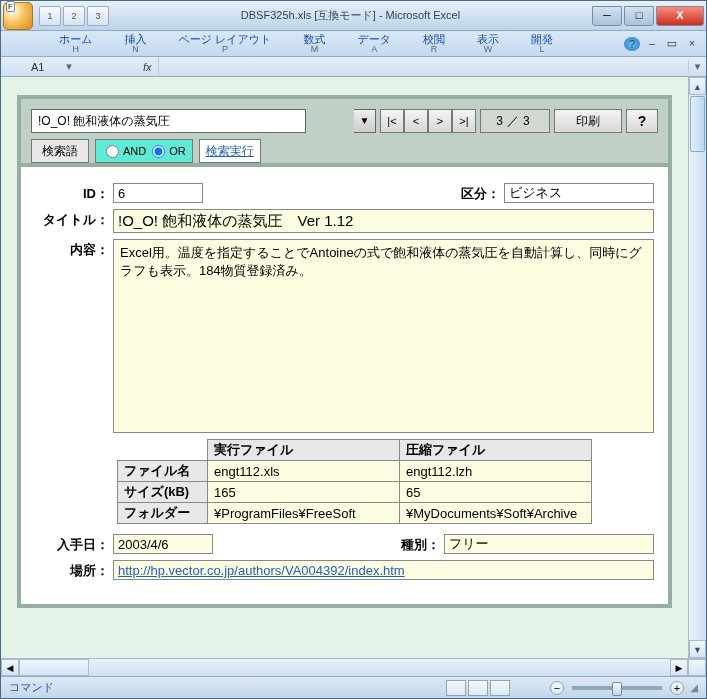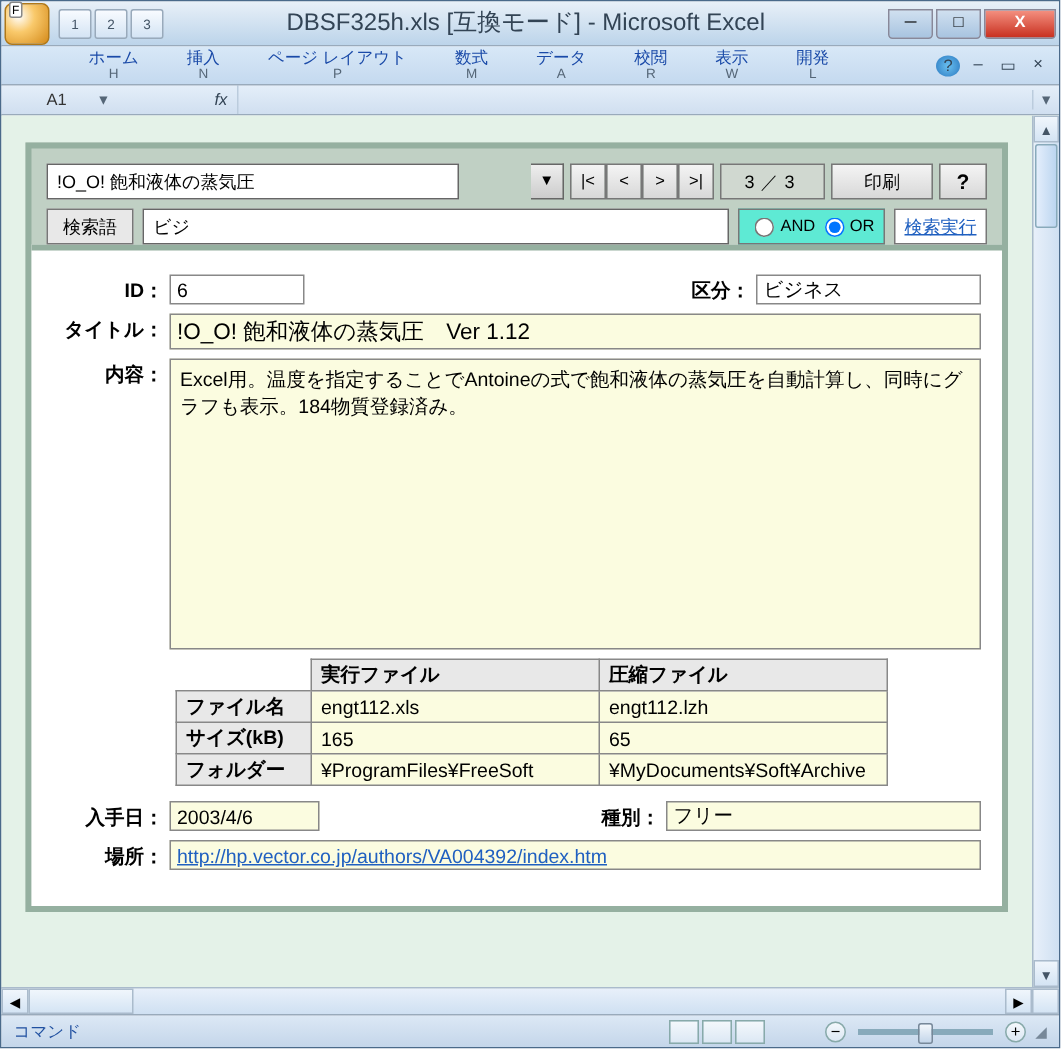--- a/index.html
+++ b/index.html
@@ -5,21 +5,21 @@
 * { margin: 0; padding: 0; box-sizing: border-box; font-family: "MS PGothic", "Meiryo", sans-serif; }
 body { width: 707px; height: 699px; background: #fff; overflow: hidden; }
 
 
 .win-frame { border: 1px solid #4a6a8a; height: 699px; display: flex; flex-direction: column; }
 .titlebar { height: 30px; background: linear-gradient(#e8f0f8,#bcd4ea); display: flex; align-items: center; border-bottom: 1px solid #9ab; }
 .orb { width: 30px; height: 28px; margin: 1px 2px; border-radius: 5px; background: radial-gradient(circle at 30% 30%, #fff, #f9c96b 40%, #d48a1a); border: 1px solid #b07818; position: relative; }
 .orb::after { content: "F"; position: absolute; top: -2px; left: 2px; font-size: 8px; background: #fff; border: 1px solid #888; padding: 0 1px; border-radius: 2px; }
 .qat { display: flex; gap: 2px; margin-left: 4px; }
 .qat-btn { width: 22px; height: 20px; background: linear-gradient(#f8fbff,#d4e4f4); border: 1px solid #9ab; border-radius: 2px; font-size: 9px; text-align: center; line-height: 18px; color: #456; }
-.title-text { flex: 1; text-align: center; font-size: 16px; color: #345; }
+.title-text { flex: 1; text-align: center; font-size: 11px; color: #345; }
 .win-btns { display: flex; }
 .win-btn { width: 30px; height: 20px; border: 1px solid #889; margin-right: 2px; border-radius: 0 0 3px 3px; text-align: center; font-size: 11px; line-height: 17px; }
 .win-min { background: linear-gradient(#d0e0f0,#a8c4e0); }
 .win-max { background: linear-gradient(#d0e0f0,#a8c4e0); }
 .win-close { background: linear-gradient(#f49080,#c83020); color: #fff; width: 48px; font-weight: bold; }
 
 
 .ribbon { height: 26px; background: linear-gradient(#d8e8f7,#c4d9ef); display: flex; align-items: center; padding: 0 40px 0 50px; border-bottom: 1px solid #9ab; position: relative; }
 .ribbon-tab { font-size: 11px; color: #1a4aa8; padding: 2px 8px; margin-right: 16px; text-align: center; line-height: 10px; }
 .ribbon-tab small { font-size: 9px; color: #567; display: block; }
@@ -154,21 +154,20 @@
             <div class="nav-btn">&lt;</div>
             <div class="nav-btn">&gt;</div>
             <div class="nav-btn">&gt;|</div>
           </div>
           <div class="counter">3／3</div>
           <div class="print-btn">印刷</div>
           <div class="help-btn">?</div>
         </div>
         <div class="row2">
           <div class="lbl-box">検索語</div>
-          <input class="search-input" type="text" value="ビジ" style="">
           <div class="radio-grp">
             <input type="radio" name="lg" style="">
               <span>AND</span>
             <input type="radio" name="lg" checked="" style="">
               <span>OR</span>
           </div>
           <div class="exec-btn">検索実行</div>
         </div>
 
         <div class="form-area">

